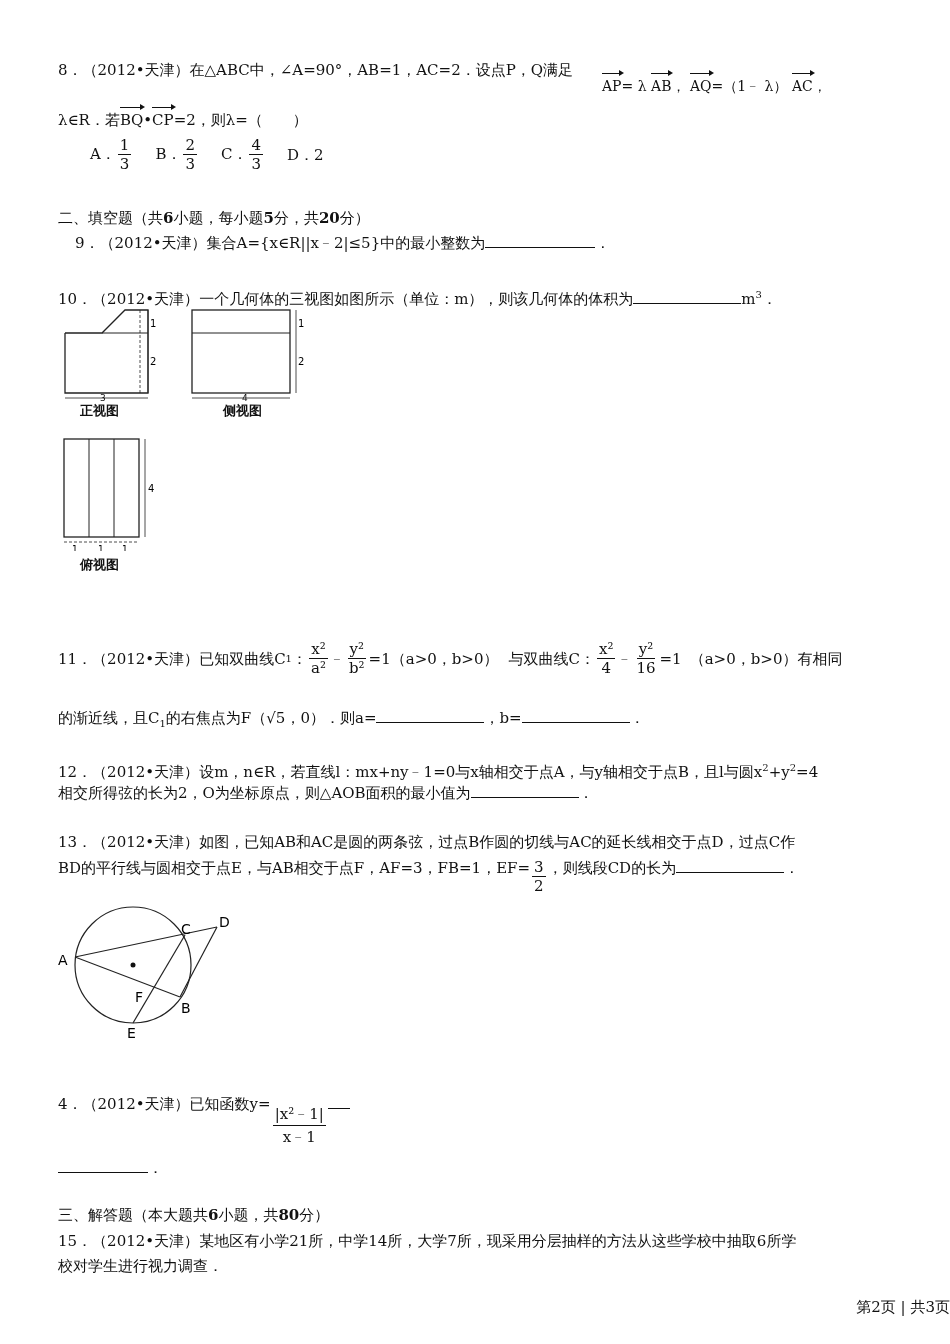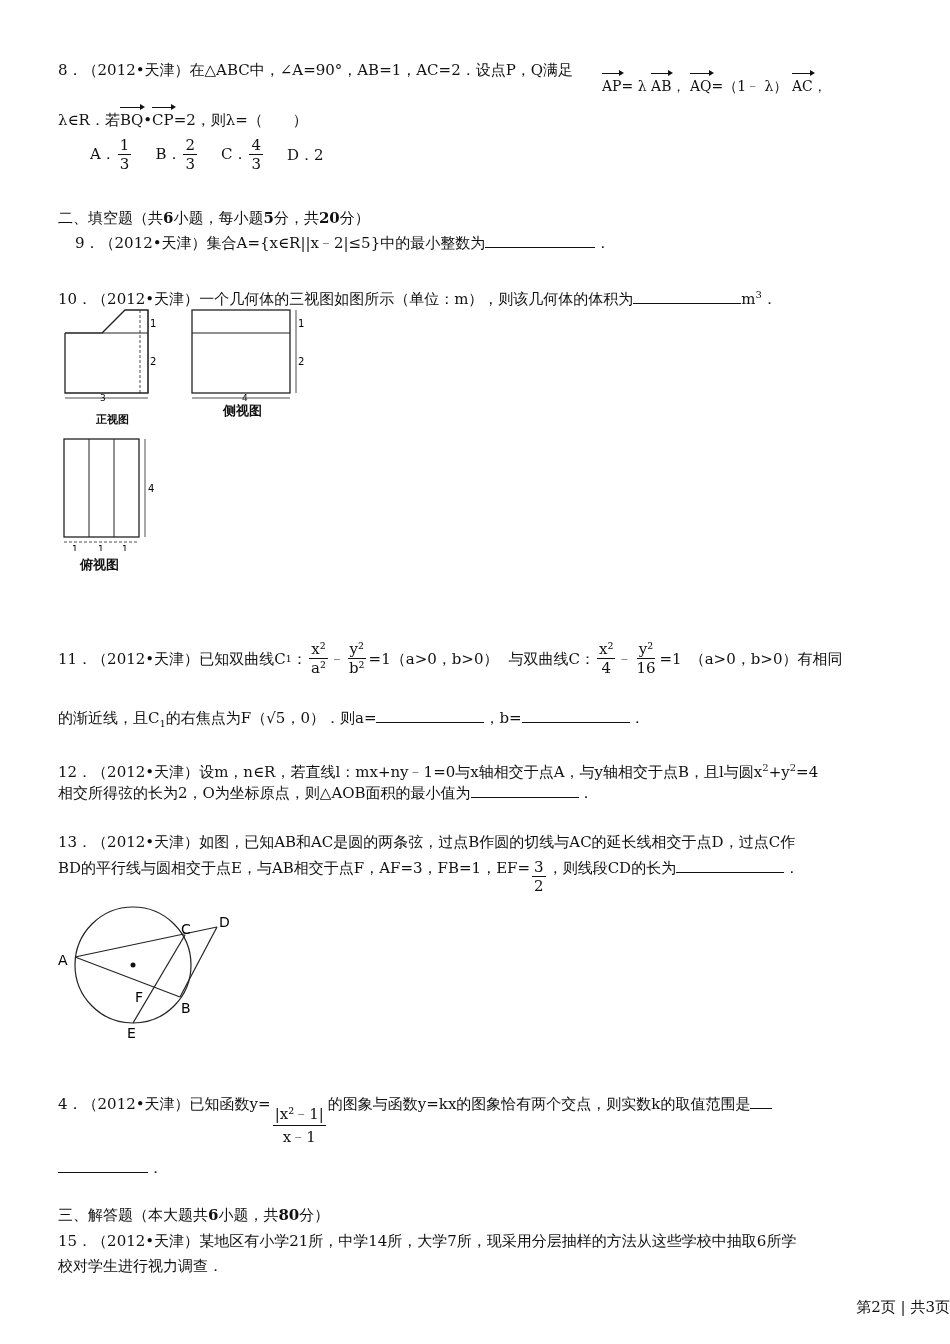--- a/index.html
+++ b/index.html
@@ -67,21 +67,21 @@
   <svg width="105" height="100" viewBox="0 0 105 100">
     <polyline points="5,28 42,28 65,5 88,5 88,88 5,88 5,28" fill="none" stroke="#222" stroke-width="1.3"></polyline>
     <line x1="42" y1="28" x2="88" y2="28" stroke="#222" stroke-width="1"></line>
     <line x1="88" y1="5" x2="88" y2="88" stroke="#222" stroke-width="0.8"></line>
     <line x1="80" y1="5" x2="80" y2="88" stroke="#222" stroke-width="0.8" stroke-dasharray="3,2"></line>
     <line x1="5" y1="93" x2="88" y2="93" stroke="#222" stroke-width="0.8"></line>
     <text x="90" y="22" font-size="10">1</text>
     <text x="90" y="60" font-size="10">2</text>
   </svg>
   <div style="position:absolute; top:88px; left:40px; font-size:9px; font-family:'DejaVu Sans',sans-serif;">3</div>
-  <div style="position:absolute; top:107px; left:20px; font-size:11px; font-weight:bold; font-family:'DejaVu Sans',sans-serif;margin-left:16px;">正视图</div>
+  <div style="position:absolute; top:97px; left:20px; font-size:13px; font-weight:bold; font-family:'DejaVu Sans',sans-serif;">正视图</div>
 </div>
 <div style="position:absolute; top:305px; left:190px; width:120px; height:115px;">
   <svg width="120" height="100" viewBox="0 0 120 100">
     <rect x="2" y="5" width="98" height="83" fill="none" stroke="#222" stroke-width="1.3"></rect>
     <line x1="2" y1="28" x2="100" y2="28" stroke="#222" stroke-width="1"></line>
     <line x1="106" y1="5" x2="106" y2="88" stroke="#222" stroke-width="0.8"></line>
     <line x1="2" y1="93" x2="100" y2="93" stroke="#222" stroke-width="0.8"></line>
     <text x="108" y="22" font-size="10">1</text>
     <text x="108" y="60" font-size="10">2</text>
   </svg>
@@ -175,21 +175,20 @@
 </div>
 
 <div class="abs" style="top:1094px; left:58px; display:flex; align-items:flex-start;">
   <span>4．</span>
     <span>（2012•天津）</span>
     <span>已知函数y=</span>
   <span class="frac" style="vertical-align:top; margin-top:9px;">
       <span class="num" style="line-height:22px;">|x²﹣1|</span>
       <span class="den" style="line-height:22px;">x﹣1</span>
     </span>
-  <span>的图象与函数y=kx的图象恰有两个交点，则实数k的取值范围是</span>
     <span class="blank" style="width:22px;"></span>
 </div>
 <div class="abs" style="top:1158px; left:58px;">
   <span class="blank" style="width:90px;"></span><span>．</span>
 </div>
 
 <div class="abs" style="top:1205px; left:58px;">
   <span>三、解答题（本大题共</span><span class="bold">6</span><span>小题，共</span><span class="bold">80</span><span>分）</span>
 </div>
 

